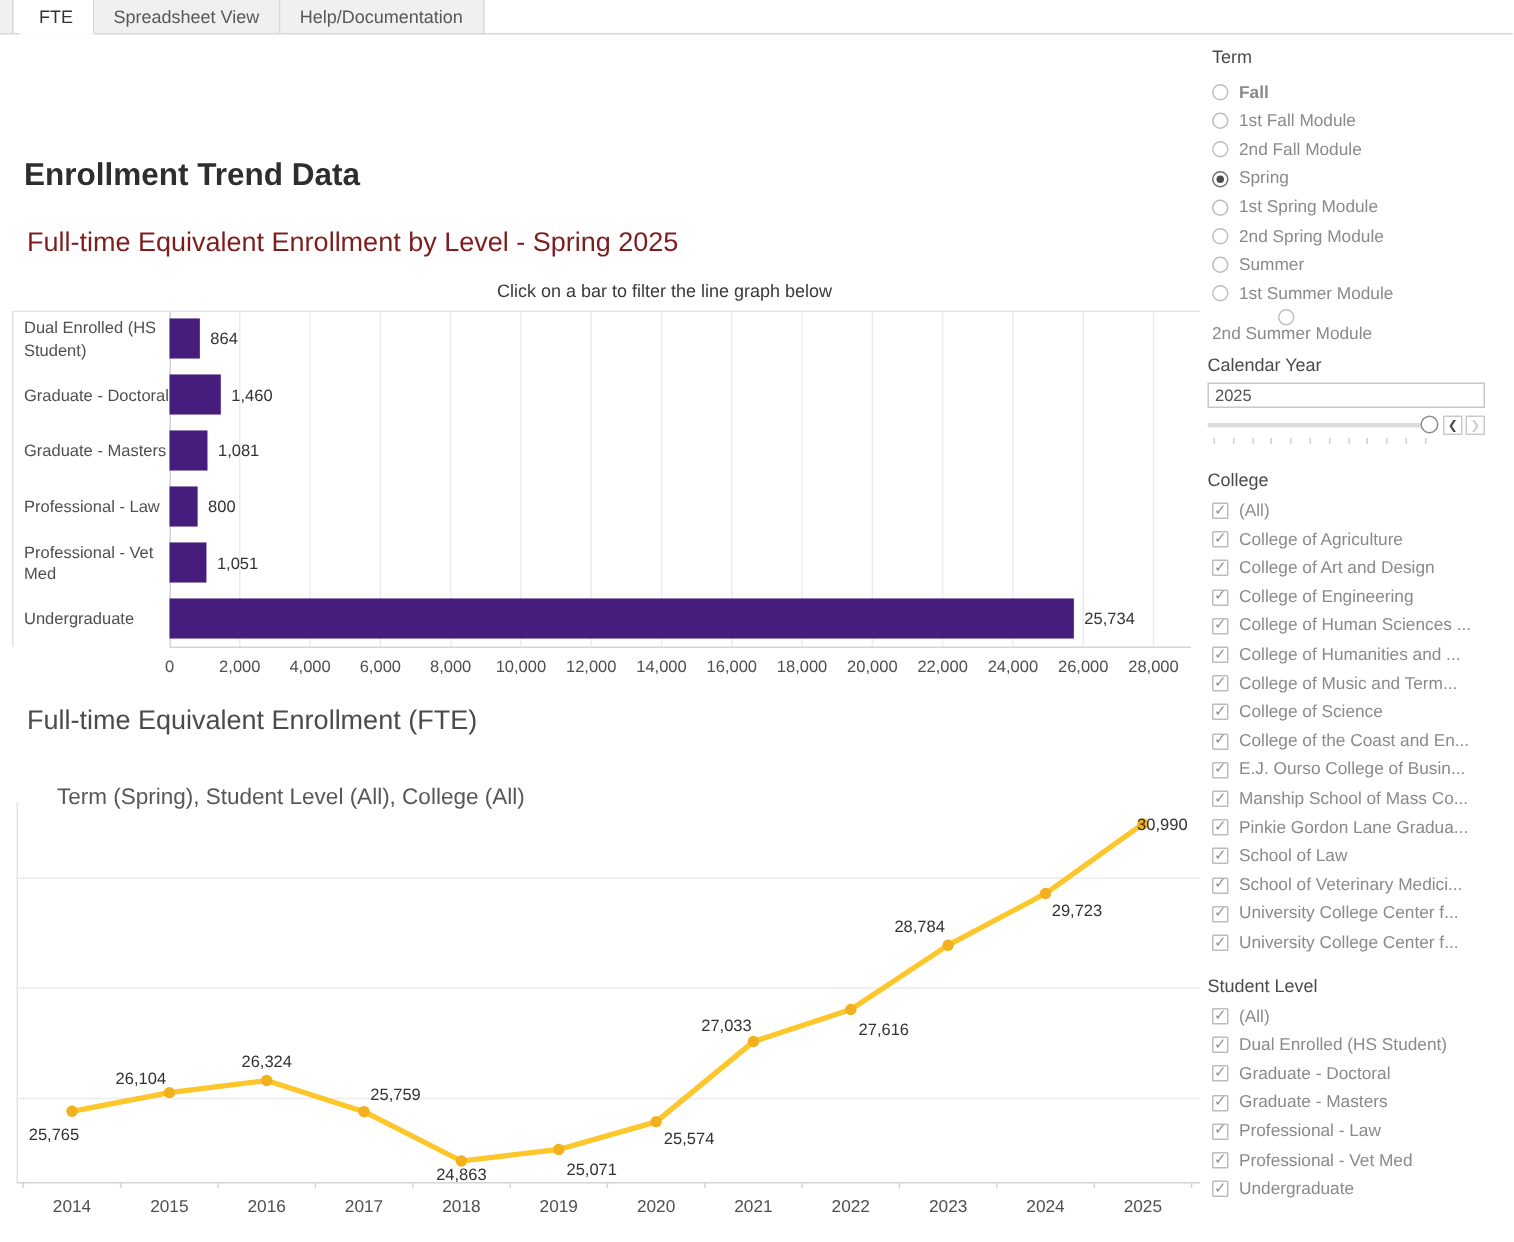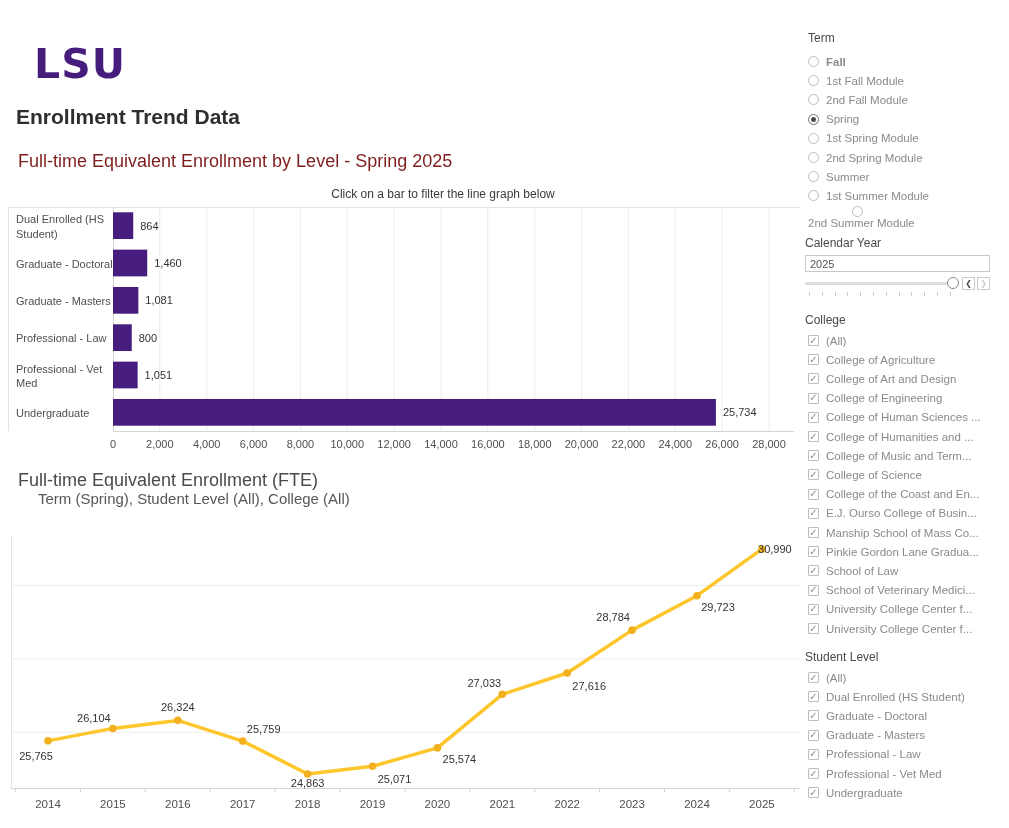--- a/index.html
+++ b/index.html
@@ -15,21 +15,21 @@
 
   
   .logo { position:absolute; left:34px; top:44px; font-family:"DejaVu Sans", sans-serif; font-size:41px; font-weight:800; color:#461D7C; line-height:1; letter-spacing:1px; transform:scaleY(0.98); }
   .page-title { position:absolute; left:16px; top:105px; font-size:21px; color:#2e2e2e; font-weight:600; }
   .bar-title  { position:absolute; left:18px; top:151px; font-size:18px; color:#7f1d1d; }
   .bar-subtitle { position:absolute; left:113px; top:187px; width:660px; text-align:center; font-size:12px; color:#3a3a3a; }
   .bar-cats { position:absolute; left:16px; top:208px; width:97px; }
   .bar-cat { height:37.3px; display:flex; align-items:center; font-size:11px; color:#4f4f4f; line-height:1.3; }
   #bar-svg  { position:absolute; left:8px; top:207px; }
   .line-title { position:absolute; left:18px; top:470px; font-size:18px; color:#4b4b4b; }
-  .line-subtitle { position:absolute; left:38px; top:490px; font-size:15px; color:#575757; }
+  .line-subtitle { position:absolute; left:38px; top:523px; font-size:15px; color:#575757; }
   #line-svg { position:absolute; left:8px; top:532px; }
 
   
   .sidebar { position:absolute; left:800px; top:0; width:209px; height:828px; }
   .f-header { position:absolute; left:5px; font-size:12px; color:#4a4a4a; }
   .f-item { position:absolute; left:8px; height:19px; display:flex; align-items:center; font-size:11.5px; color:#8a8a8a; white-space:nowrap; cursor:pointer; }
   .radio { width:11px; height:11px; border:1px solid #bdbdbd; border-radius:50%; margin-right:7px; background:#fff; flex:0 0 auto; display:flex; align-items:center; justify-content:center; }
   .radio.sel { border-color:#6e6e6e; }
   .radio .dot { width:5px; height:5px; border-radius:50%; background:transparent; }
   .radio.sel .dot { background:#4a4a4a; }
@@ -40,22 +40,28 @@
   .cy-btn { position:absolute; top:277px; width:13px; height:13px; border:1px solid #c9c9c9; display:flex; align-items:center; justify-content:center; font-size:8px; cursor:pointer; background:#fff; }
   .cy-prev { left:162px; color:#4a4a4a; }
   .cy-next { left:177px; color:#cfcfcf; }
   .cy-tick { position:absolute; top:292px; width:1px; height:4px; background:#cfcfcf; }
 </style>
 </head>
 <body>
 
 <div class="app">
 
-
-  <div class="logo">LSU</div>
+  <div class="tabbar">
+    <div class="tab-stub"></div>
+
+  <div class="tab active">FTE</div>
+      <div class="tab">Spreadsheet View</div>
+      <div class="tab">Help/Documentation</div>
+    </div>
+
   <div class="page-title">Enrollment Trend Data</div>
 
   <div class="bar-title">Full-time Equivalent Enrollment by Level - Spring 2025</div>
   <div class="bar-subtitle">Click on a bar to filter the line graph below</div>
   <div class="bar-cats">
       <div class="bar-cat">Dual Enrolled (HS Student)</div>
       <div class="bar-cat">Graduate - Doctoral</div>
       <div class="bar-cat">Graduate - Masters</div>
       <div class="bar-cat">Professional - Law</div>
       <div class="bar-cat">Professional - Vet Med</div>

